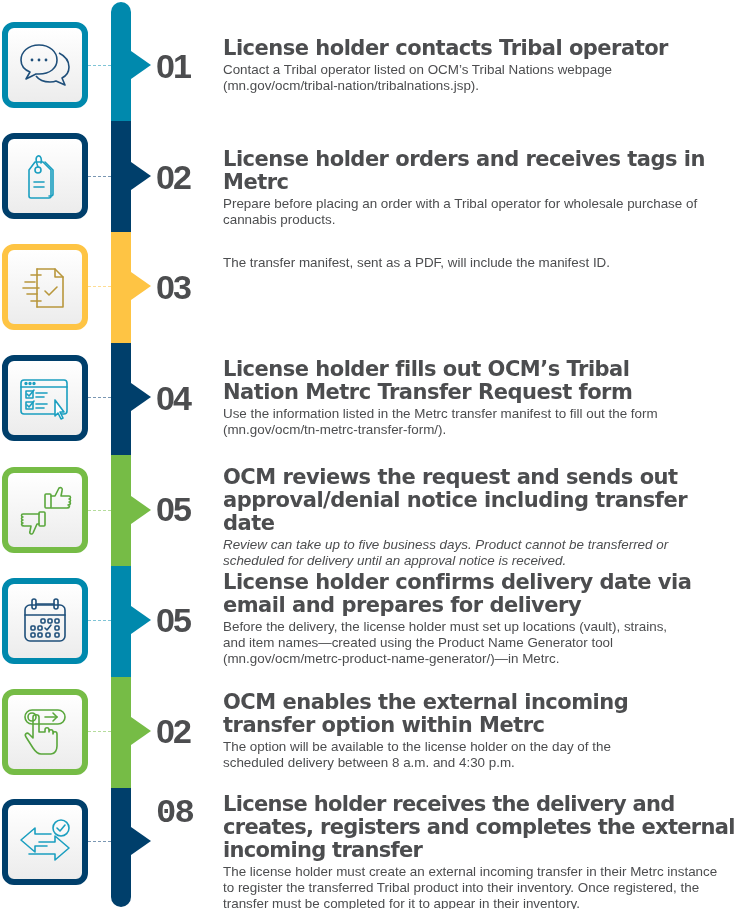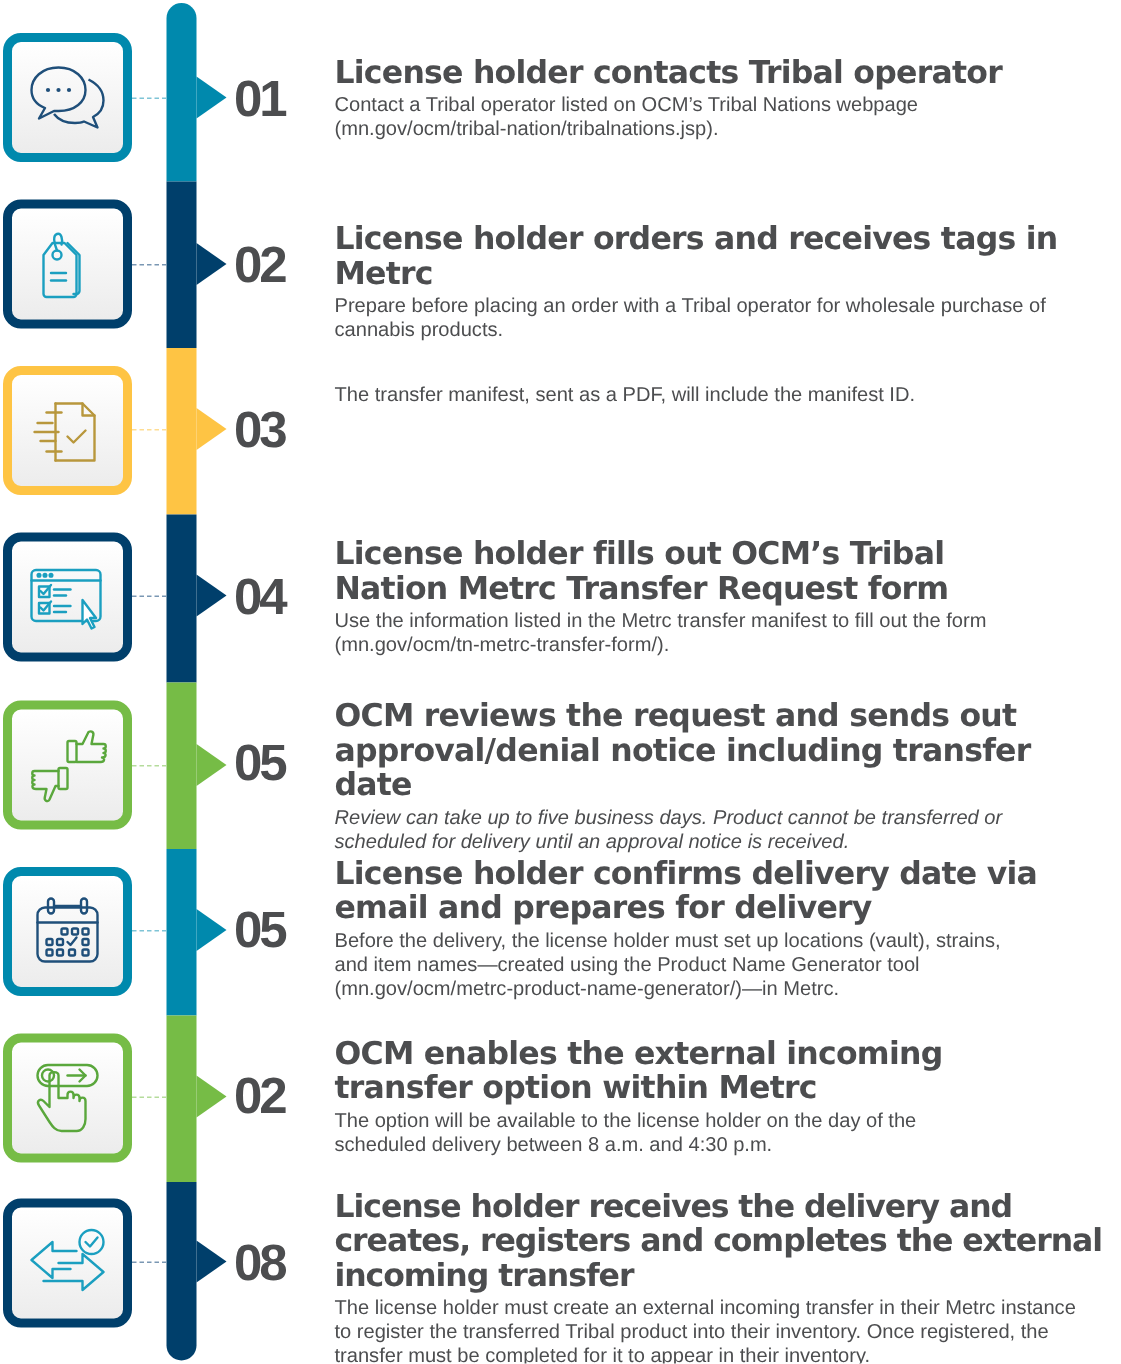--- a/index.html
+++ b/index.html
@@ -190,18 +190,18 @@
   <div class="connector" style="top:841px;border-color:#7a97b3;"></div>
   <div class="pointer" style="top:827px;border-left-color:#003f6b;"></div>
   <div class="icon-box" style="top:799px;border-color:#003f6b;">
     <svg viewBox="0 0 56 56" fill="none" stroke="#1b9fc0" stroke-width="1.6" stroke-linejoin="round" stroke-linecap="round">
       <path d="M34 20 L18 20 L18 14 L4 26 L18 38 L18 32 L30 32"></path>
       <path d="M22 28 L38 28 L38 22 L52 34 L38 46 L38 40 L12 40"></path>
       <circle cx="44" cy="14" r="8"></circle>
       <path d="M40 14 L43 17 L48 11"></path>
     </svg>
   </div>
-  <div class="num" style="top:819px;">08</div>
+  <div class="num" style="top:790px;font-family:Liberation Mono, monospace;">08</div>
   <div class="step-text" style="top:793px;">
     <p class="step-title" style="width:524px;letter-spacing:-0.7px;">License holder receives the delivery and creates, registers and completes the external incoming transfer</p>
     <p class="step-desc" style="width:505px;">The license holder must create an external incoming transfer in their Metrc instance to register the transferred Tribal product into their inventory. Once registered, the transfer must be completed for it to appear in their inventory.</p>
   </div>
 </div>
 
 </body></html>

